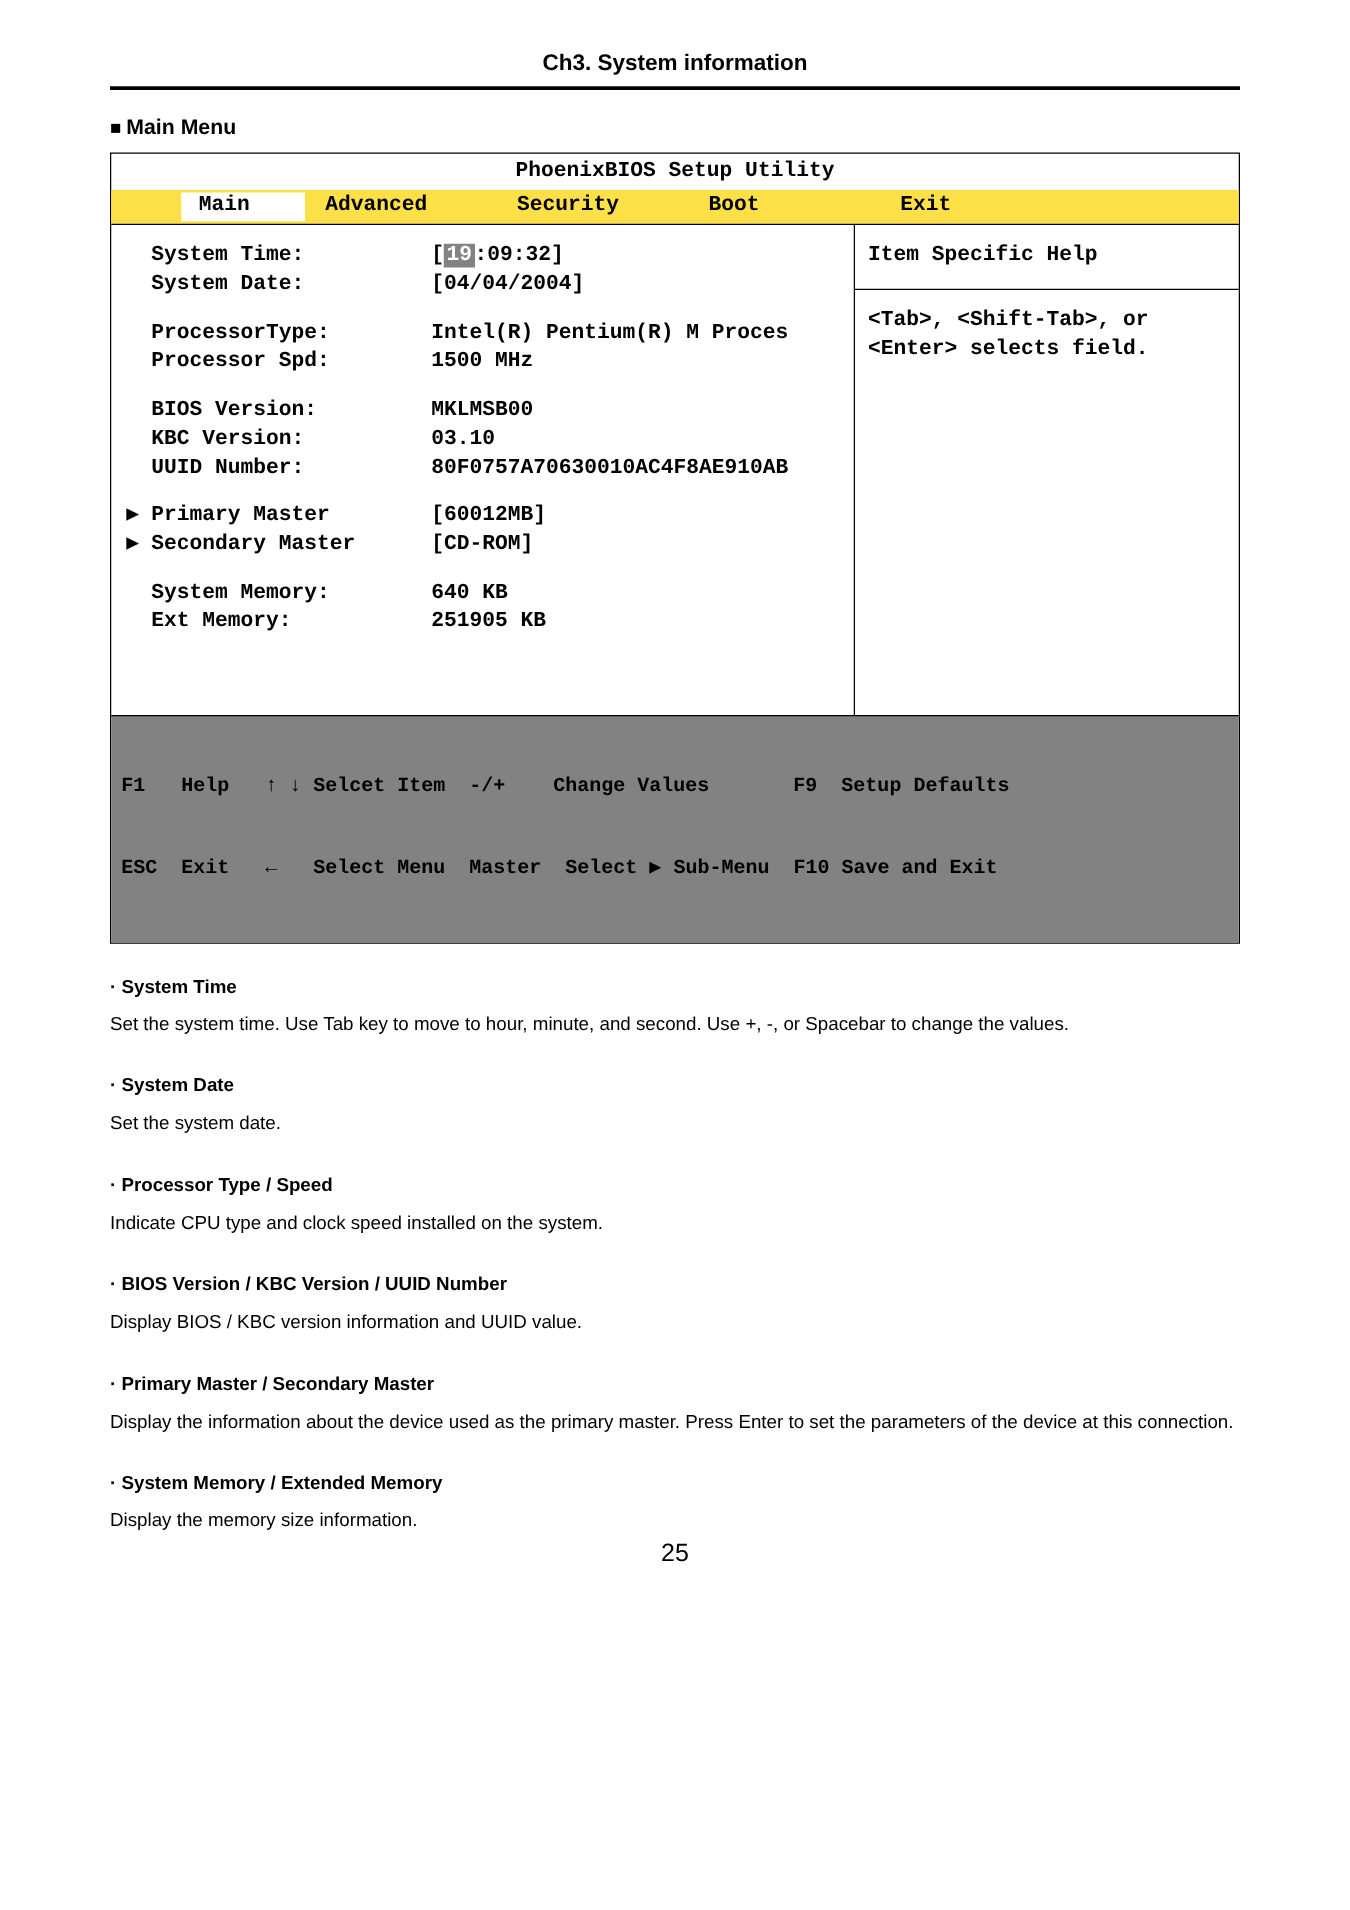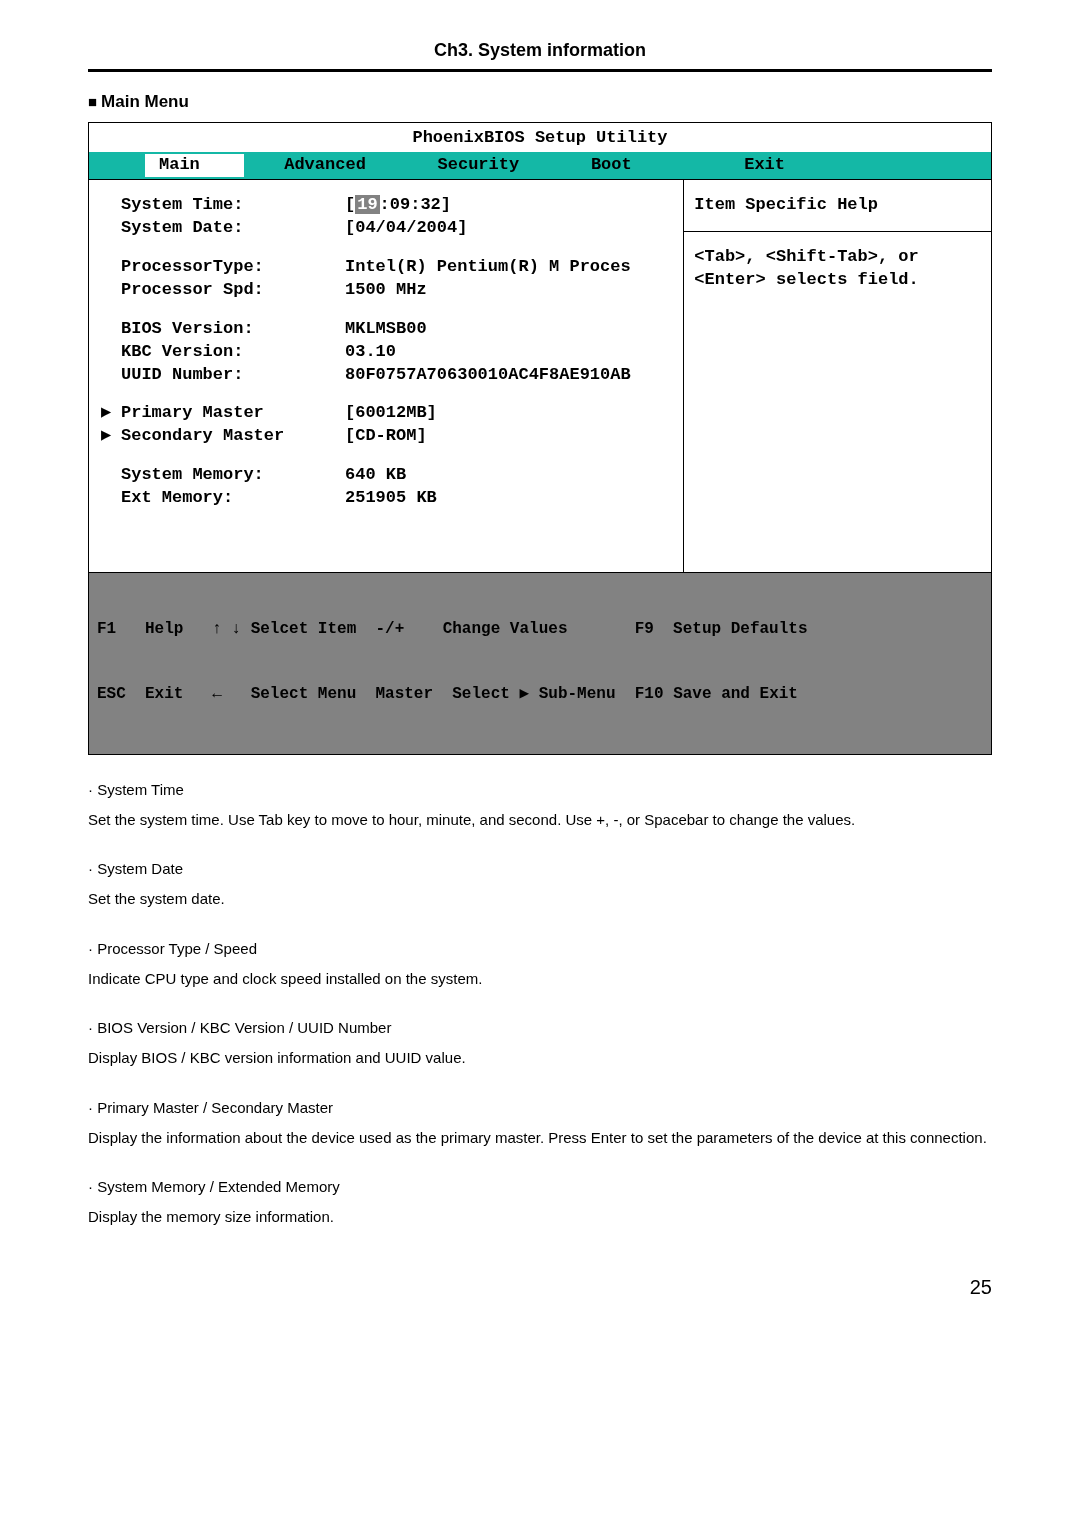--- a/index.html
+++ b/index.html
@@ -10,40 +10,40 @@
     padding: 40px 88px;
     font-size: 16px;
   }
   .chapter-title { text-align: center; font-weight: bold; font-size: 18px; margin-bottom: 8px; }
   .hr { border-top: 3px solid #000; margin-bottom: 20px; }
   .menu-heading { font-weight: bold; font-size: 17px; margin-bottom: 10px; }
   .square { font-size: 15px; margin-right: 4px; }
   
   .bios-box { border: 1.5px solid #000; font-family: "Courier New", monospace; font-weight: bold; font-size: 17px; line-height: 1.35; }
   .bios-title { text-align: center; padding: 4px 0 2px; }
-  .bios-tabs { display: flex; background: #14b8a6; color: #000; padding: 2px 0; justify-content: center; }
-  .bios-tabs .tab { width: 17%; text-align: left; padding-left: 40px; }
+  .bios-tabs { display: flex; background: #fde047; color: #000; padding: 2px 0; justify-content: center; }
+  .bios-tabs .tab { width: 17%; text-align: left; padding-left: 16px; }
   .bios-tabs .tab.main { background: #fff; margin-left: 56px; padding-left: 14px; width: 11%; }
   .bios-tabs .spacer { flex: 1; }
   .bios-body { display: flex; border-top: 1.5px solid #000; }
   .bios-left { flex: 0 0 66%; padding: 14px 8px 14px 12px; border-right: 1.5px solid #000; }
   .bios-right { flex: 1; padding: 14px 10px; }
   .row { display: flex; }
   .lbl { width: 224px; white-space: pre; }
   .val { flex: 1; white-space: pre; }
   .arrow { display: inline-block; width: 20px; }
   .highlight { background: #828282; color: #ffffff; padding: 0 2px; }
   .help-title { text-align: left; margin-bottom: 14px; }
   .hr-right { border-top: 1.5px solid #000; margin: 0 -10px 14px; }
   .bios-footer { border-top: 1.5px solid #000; background: #828282; padding: 3px 8px 5px; white-space: pre; font-size: 16px; }
   
   .section { margin-top: 26px; font-size: 15px; }
-  .sec-title { font-weight: normal; margin-bottom: 8px; }
+  .sec-title { font-weight: bold; margin-bottom: 8px; }
   .sec-body { line-height: 1.9; }
-  .pagenum { text-align: right; margin-top: 44px; font-size: 20px; }
+  .pagenum { text-align: center; font-size: 20px; }
 </style>
 </head>
 <body>
 
 <div class="chapter-title">Ch3. System information</div>
 <div class="hr"></div>
 
 <div class="menu-heading"><span class="square">■</span><span>Main Menu</span></div>
 
 <div class="bios-box">

